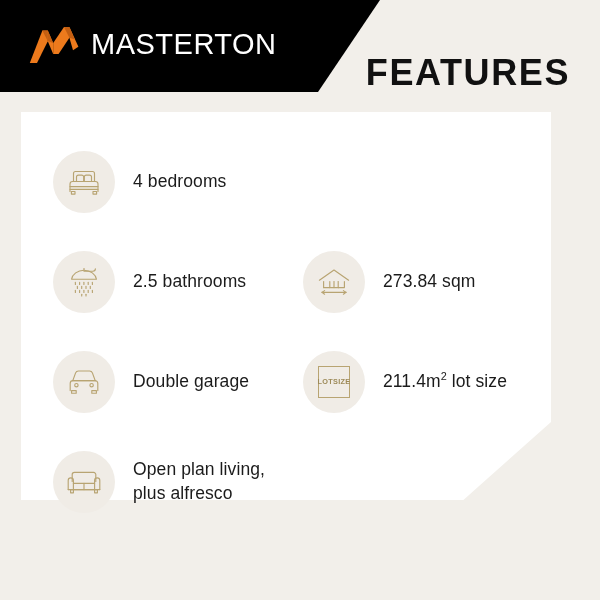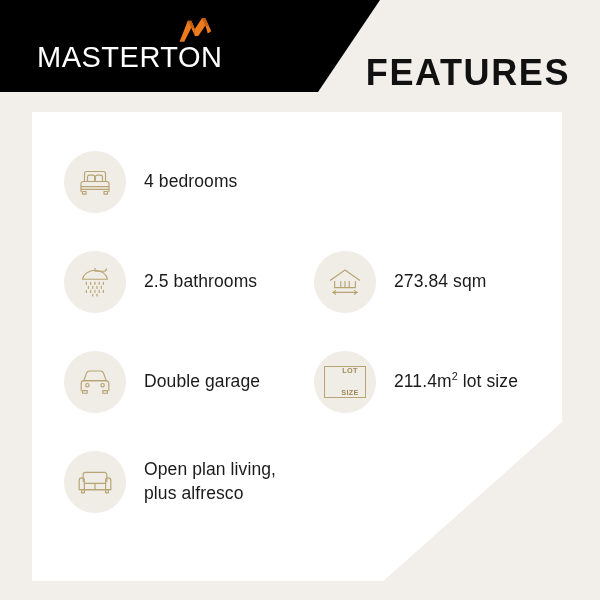--- a/index.html
+++ b/index.html
@@ -37,23 +37,22 @@
     width: 380px;
     height: 92px;
     background: #000000;
     clip-path: polygon(0 0, 380px 0, 318px 92px, 0 92px);
   }
   .logo-wrap {
     position: absolute;
     left: 28px;
     top: 16px;
     display: flex;
-    align-items: flex-end;
+    align-items: center;
     height: 56px;
-    flex-direction: column;
   }
   .logo-mark {
     width: 54px;
     height: 42px;
     display: block;
   }
   .logo-word {
     margin-left: 9px;
     color: #ffffff;
     font-size: 29px;
@@ -70,24 +69,24 @@
     font-size: 36px;
     font-weight: 700;
     letter-spacing: 1.6px;
     color: #111111;
     white-space: nowrap;
   }
 
   
   .card {
     position: absolute;
-    left: 32px;
+    left: 21px;
     top: 112px;
     width: 530px;
-    height: 469px;
+    height: 388px;
     background: #ffffff;
     clip-path: polygon(0 0, 530px 0, 530px 310px, 330px 488px, 0 488px);
   }
 
   .features-grid {
     position: absolute;
     left: 0;
     top: 0;
     width: 530px;
     height: 488px;
@@ -131,25 +130,23 @@
   .row-1 { top: 39px; }
   .row-2 { top: 139px; }
   .row-3 { top: 239px; }
   .row-4 { top: 339px; }
 
   .lot-box {
     width: 30px;
     height: 30px;
     border: 1.4px solid #b8a472;
     display: flex;
-    flex-direction: column;
-    align-items: center;
-    justify-content: space-between;
+    align-items: center;
+    justify-content: center;
     line-height: 1.05;
-    padding-left: 10px;
   }
   .lot-box span {
     font-size: 7.3px;
     font-weight: 700;
     color: #9d8a58;
     letter-spacing: 0.3px;
   }
 </style>
 </head>
 <body>

